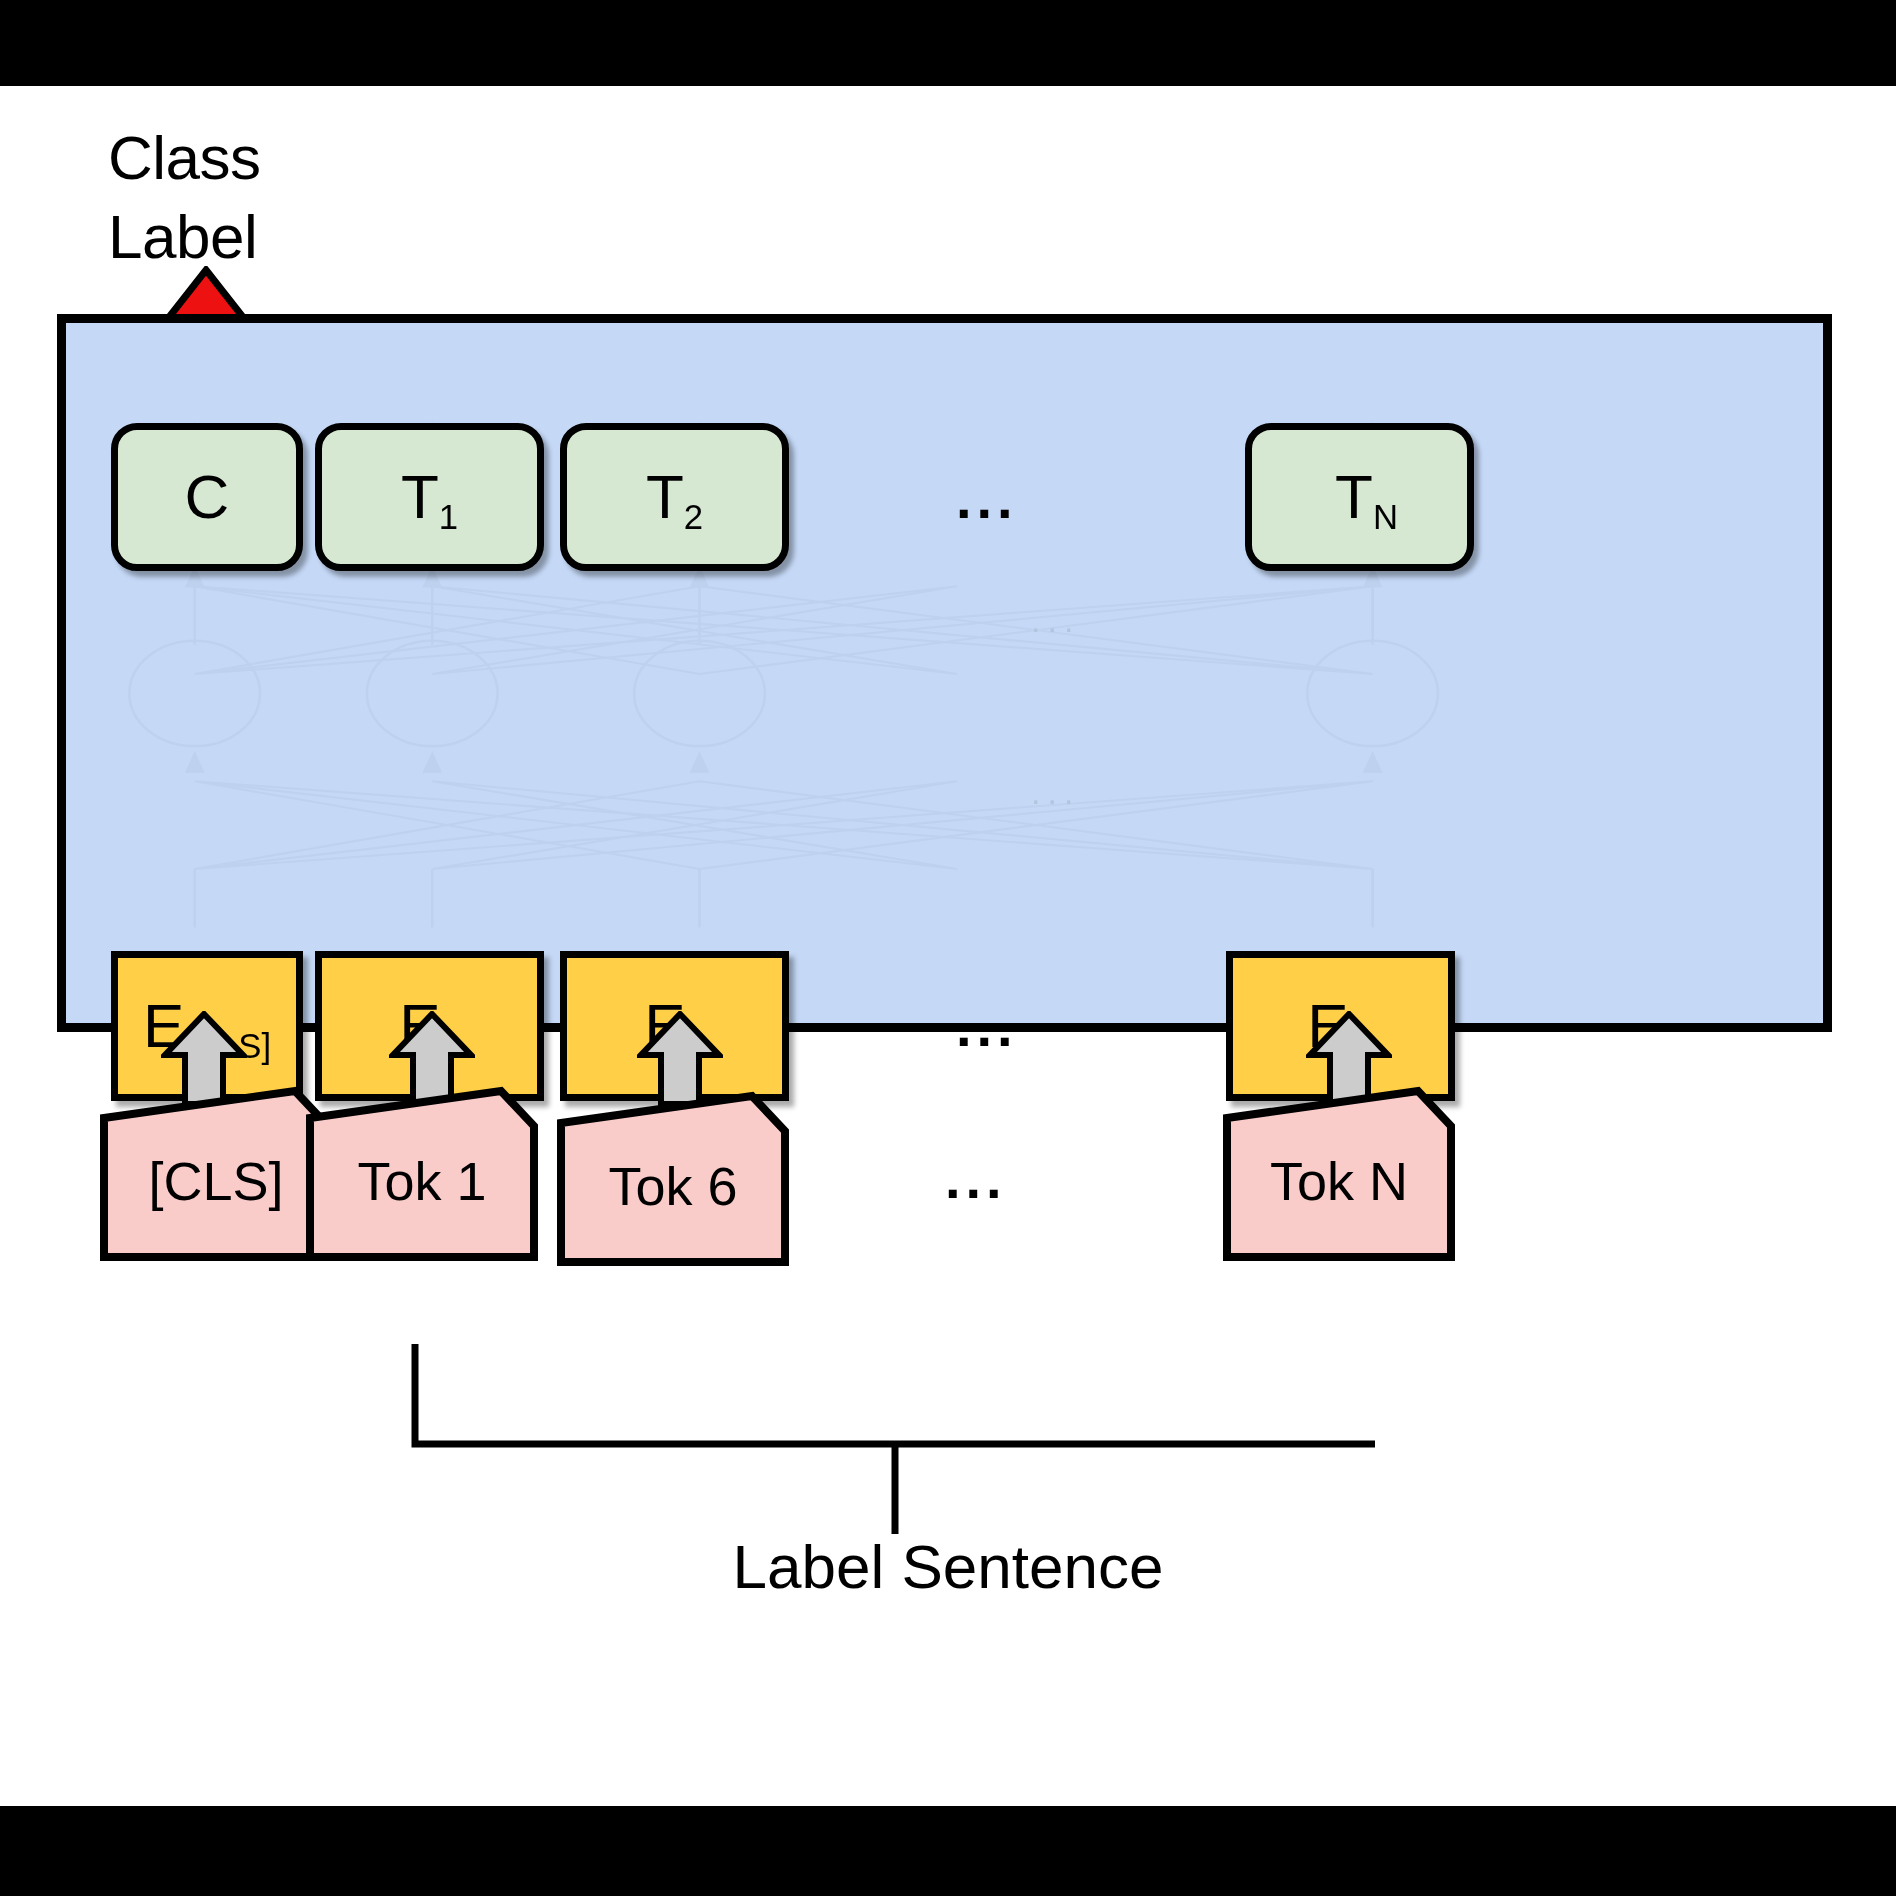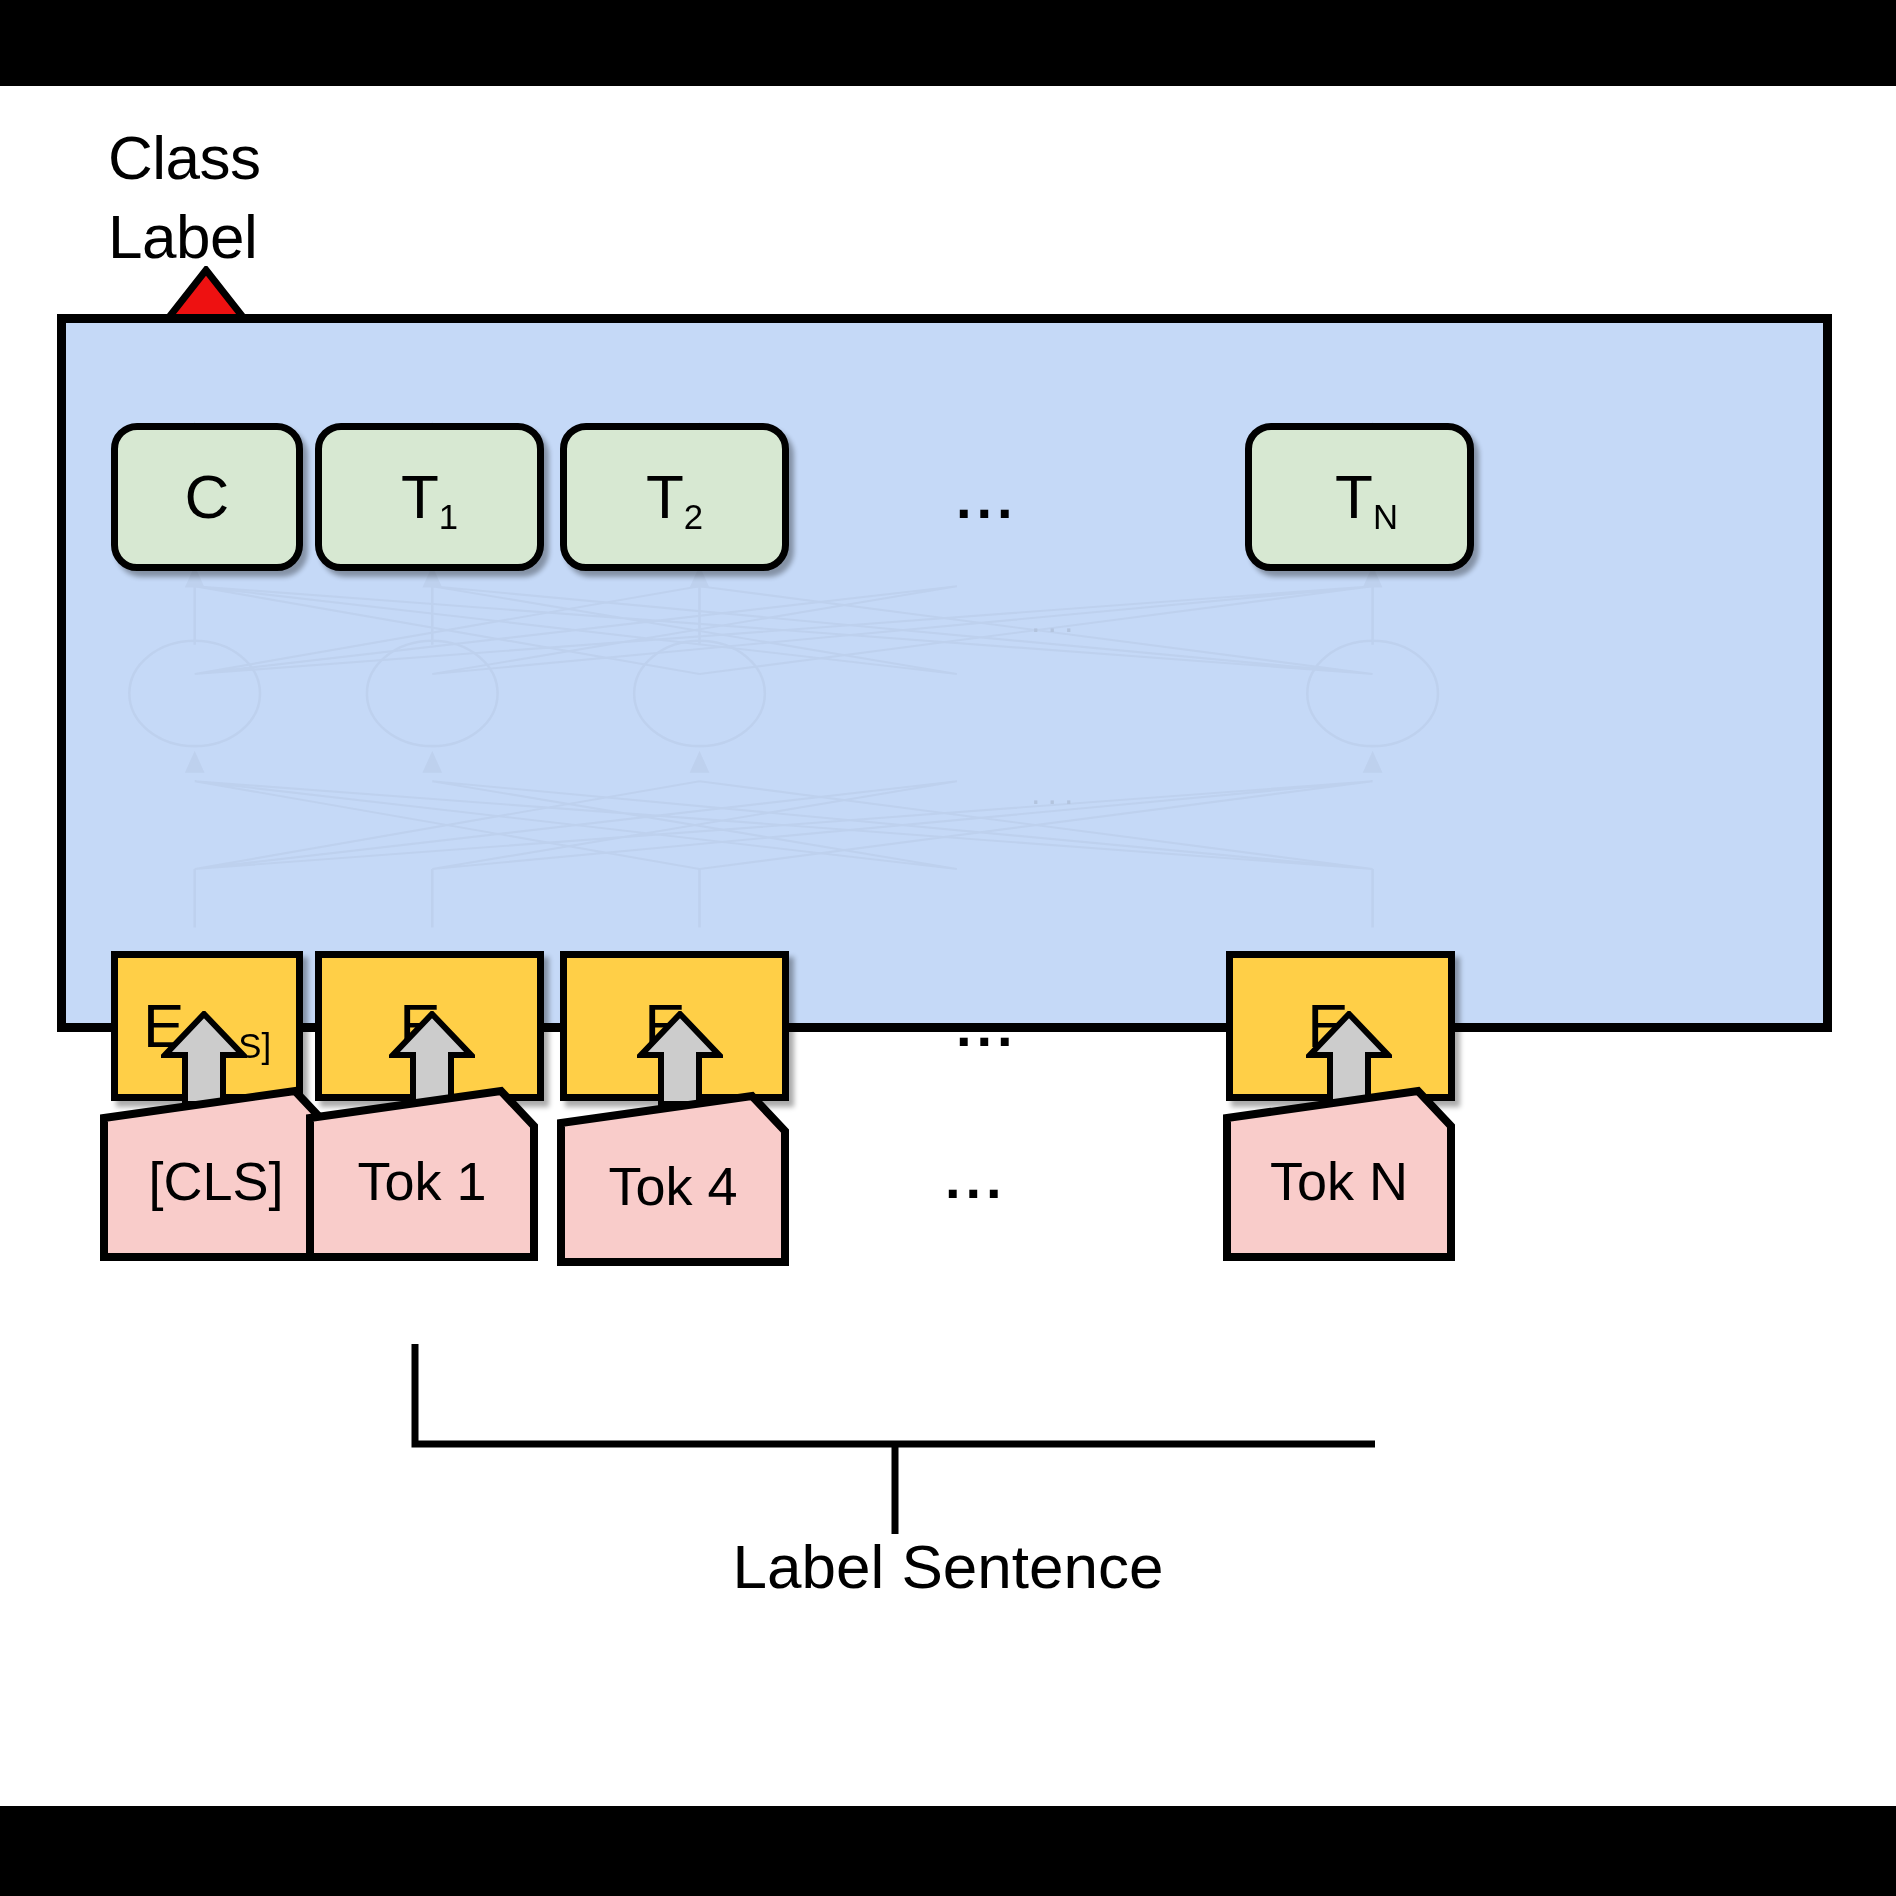--- a/index.html
+++ b/index.html
@@ -338,21 +338,21 @@
       <svg width="234" height="176" viewBox="0 0 234 176">
         <polygon points="5,32 196,5 229,40 229,171 5,171" fill="#f9ccca" stroke="#000000" stroke-width="8" stroke-linejoin="miter"></polygon>
       </svg>
       <div class="tok-label">Tok 1</div>
     </div>
 
     <div class="tok-box" style="left:556px; top:1005px;">
       <svg width="234" height="176" viewBox="0 0 234 176">
         <polygon points="5,32 196,5 229,40 229,171 5,171" fill="#f9ccca" stroke="#000000" stroke-width="8" stroke-linejoin="miter"></polygon>
       </svg>
-      <div class="tok-label">Tok 4</div>
+      <div class="tok-label">Tok 6</div>
     </div>
 
     <div class="tok-box" style="left:1222px; top:1000px;">
       <svg width="234" height="176" viewBox="0 0 234 176">
         <polygon points="5,32 196,5 229,40 229,171 5,171" fill="#f9ccca" stroke="#000000" stroke-width="8" stroke-linejoin="miter"></polygon>
       </svg>
       <div class="tok-label">Tok N</div>
     </div>
 
     <div class="layer-dots" style="left:945px; top:1065px;">...</div>

